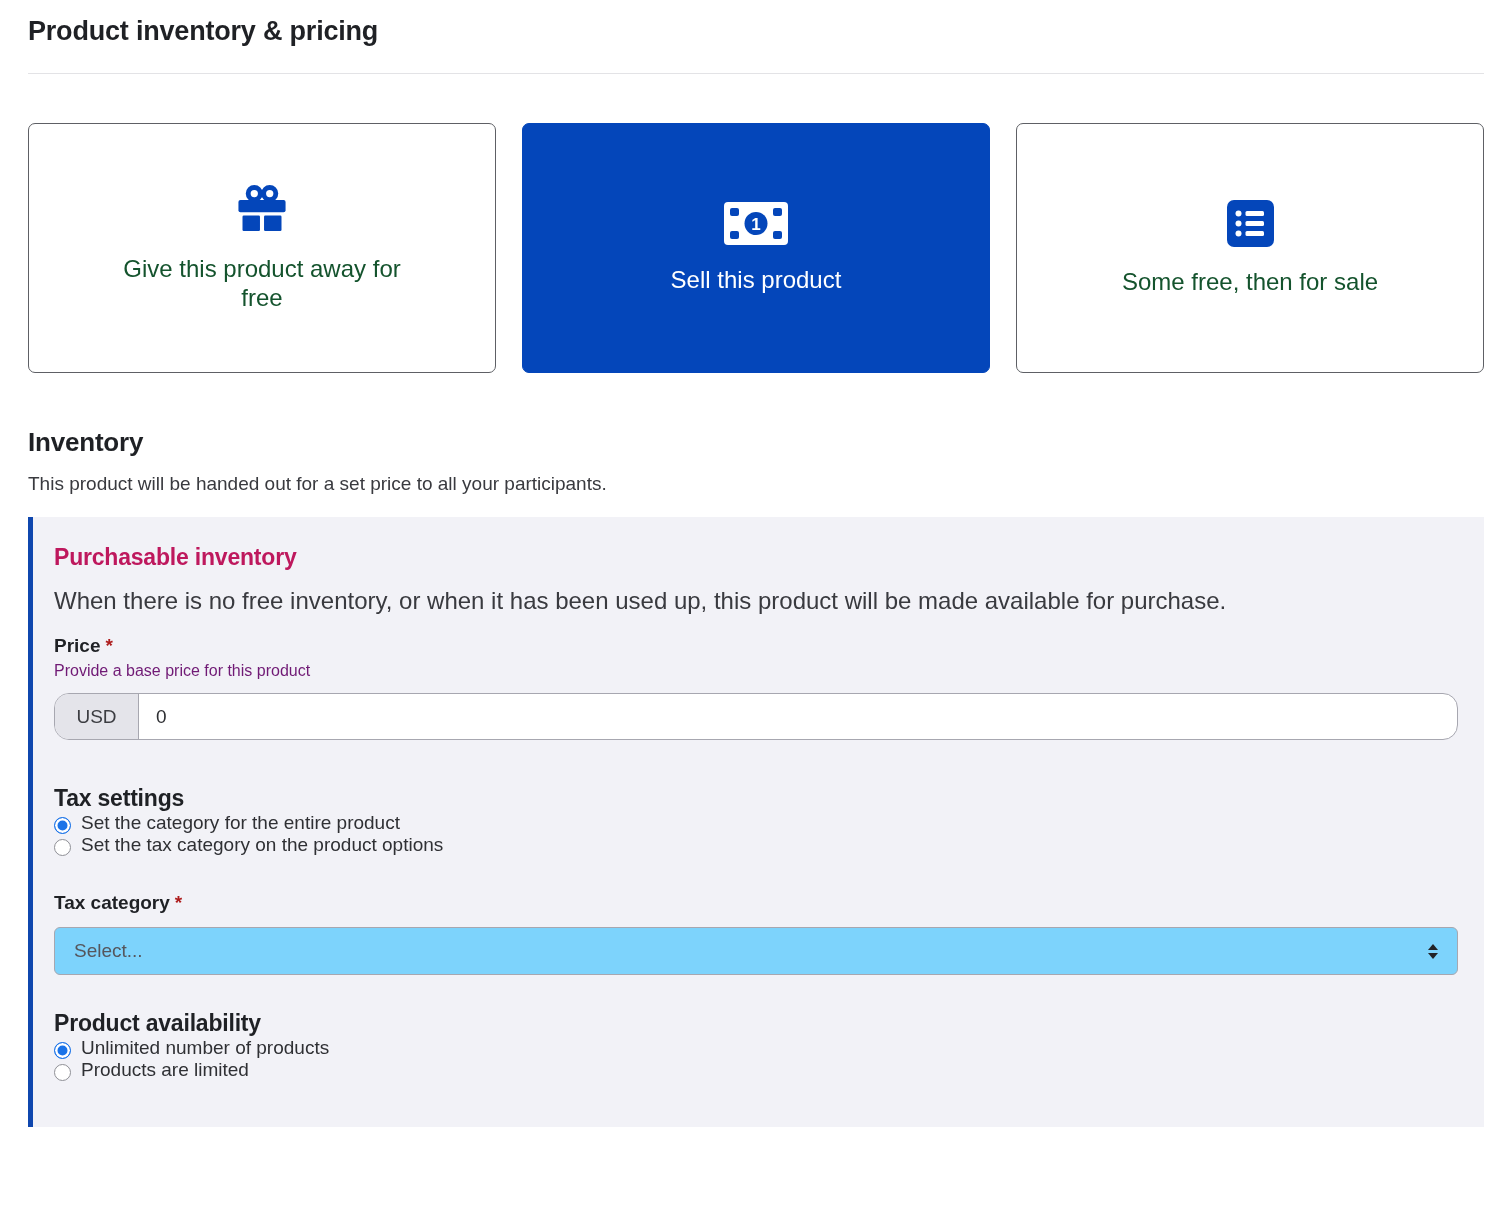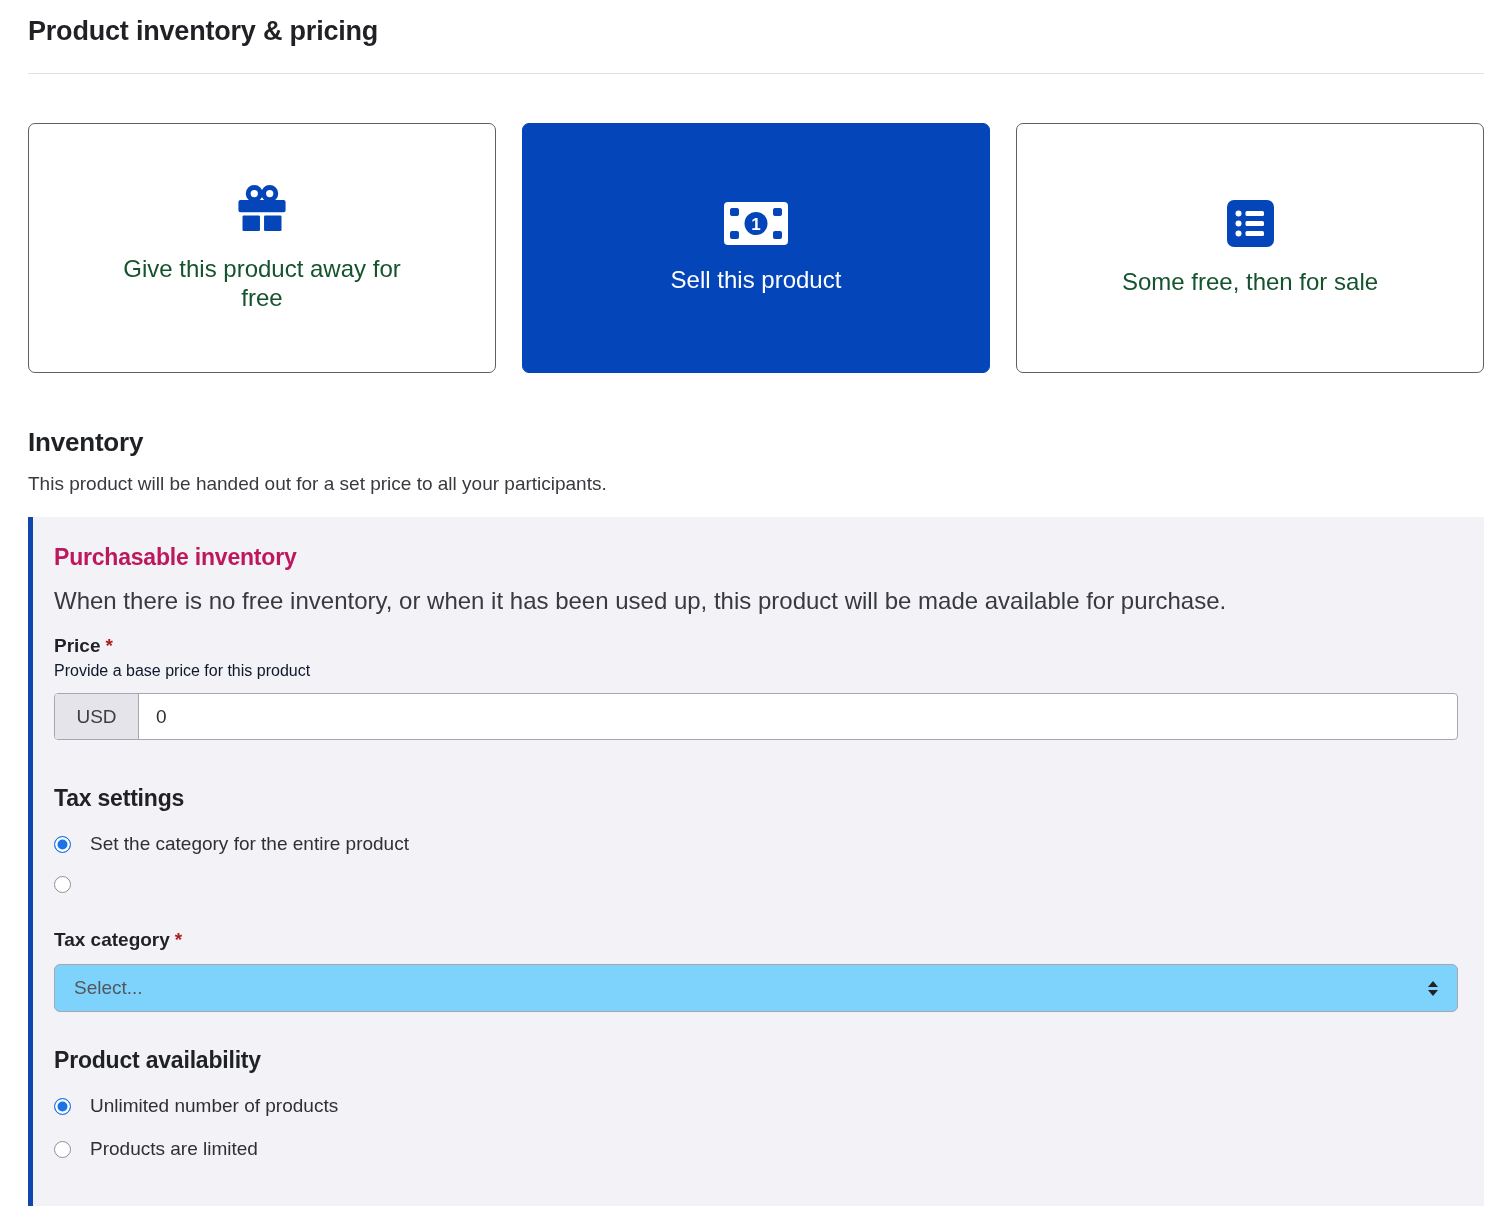--- a/index.html
+++ b/index.html
@@ -68,28 +68,28 @@
   .panel-heading {
     font-size: 23px;
     font-weight: bold;
     letter-spacing: -0.2px;
     color: #be185d;
   }
   .panel-desc { font-size: 24px; color: #393a3f; margin-top: 16px; }
 
   .field-label-row { margin-top: 20px; font-size: 19px; font-weight: bold; color: #1f2125; }
   .required-marker { color: #AE1D1D; font-weight: bold; margin-left: 5px; }
-  .field-help { font-size: 16px; color: #0f172a; margin-top: 5px; }
+  .field-help { font-size: 16px; color: #701a75; margin-top: 5px; }
 
   .input-group {
     display: flex;
     margin-top: 13px;
     height: 47px;
     border: 1px solid #a7a7b0;
-    border-radius: 4px;
+    border-radius: 15px;
     background: #ffffff;
     overflow: hidden;
   }
   .input-addon {
     width: 84px;
     background: #e4e4ea;
     border-right: 1px solid #a7a7b0;
     display: flex;
     align-items: center;
     justify-content: center;
@@ -109,23 +109,22 @@
 
   .subheading {
     margin-top: 45px;
     font-size: 23px;
     font-weight: bold;
     letter-spacing: -0.2px;
     color: #1f2125;
   }
   .radio-row {
     display: flex;
-    align-items: center;
-    gap: 19px;
-    margin-top: 21px;
+    align-items: flex-end;
+    gap: 10px;
     cursor: pointer;
   }
   .radio-label { font-size: 19px; color: #2f3034; }
   .radio {
     flex: 0 0 auto;
     width: 17px;
     height: 17px;
     border-radius: 50%;
     background: #ffffff;
     border: 1.5px solid #8f9096;
@@ -238,20 +237,21 @@
     </div>
 
     <h4 class="subheading">Tax settings</h4>
 
     <label class="radio-row">
       <span class="radio checked"></span>
       <span class="radio-label">Set the category for the entire product</span>
     </label>
     <label class="radio-row">
       <span class="radio"></span>
+      <span class="radio-label">Set the tax category on the product options</span>
     </label>
 
     <div class="field-label-row" style="margin-top:36px;">
       <span>Tax category</span><span class="required-marker">*</span>
     </div>
 
     <div class="select-box">
       <span class="select-value">Select...</span>
       <span class="select-arrows">
         <span class="arrow-up"></span>

